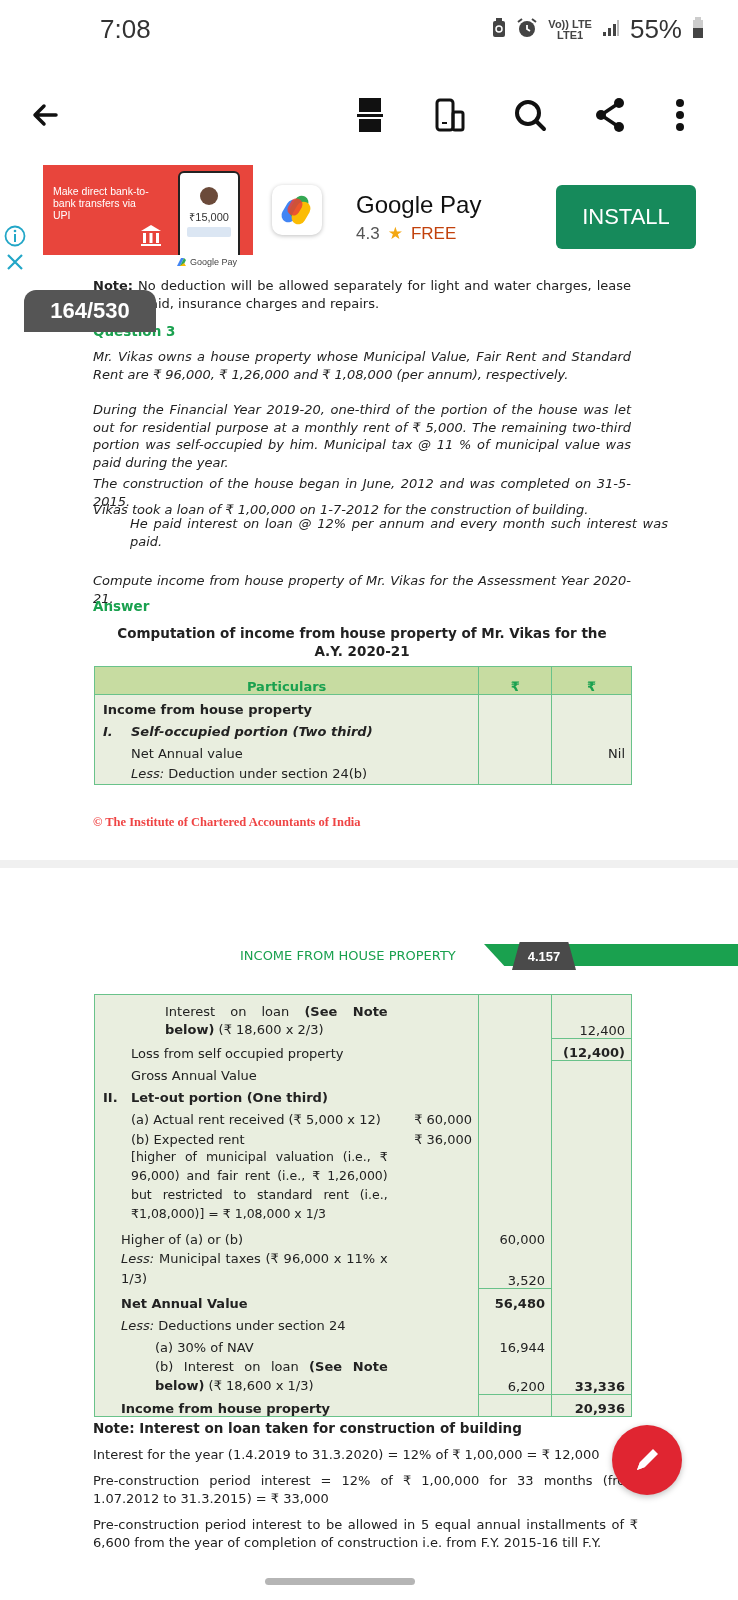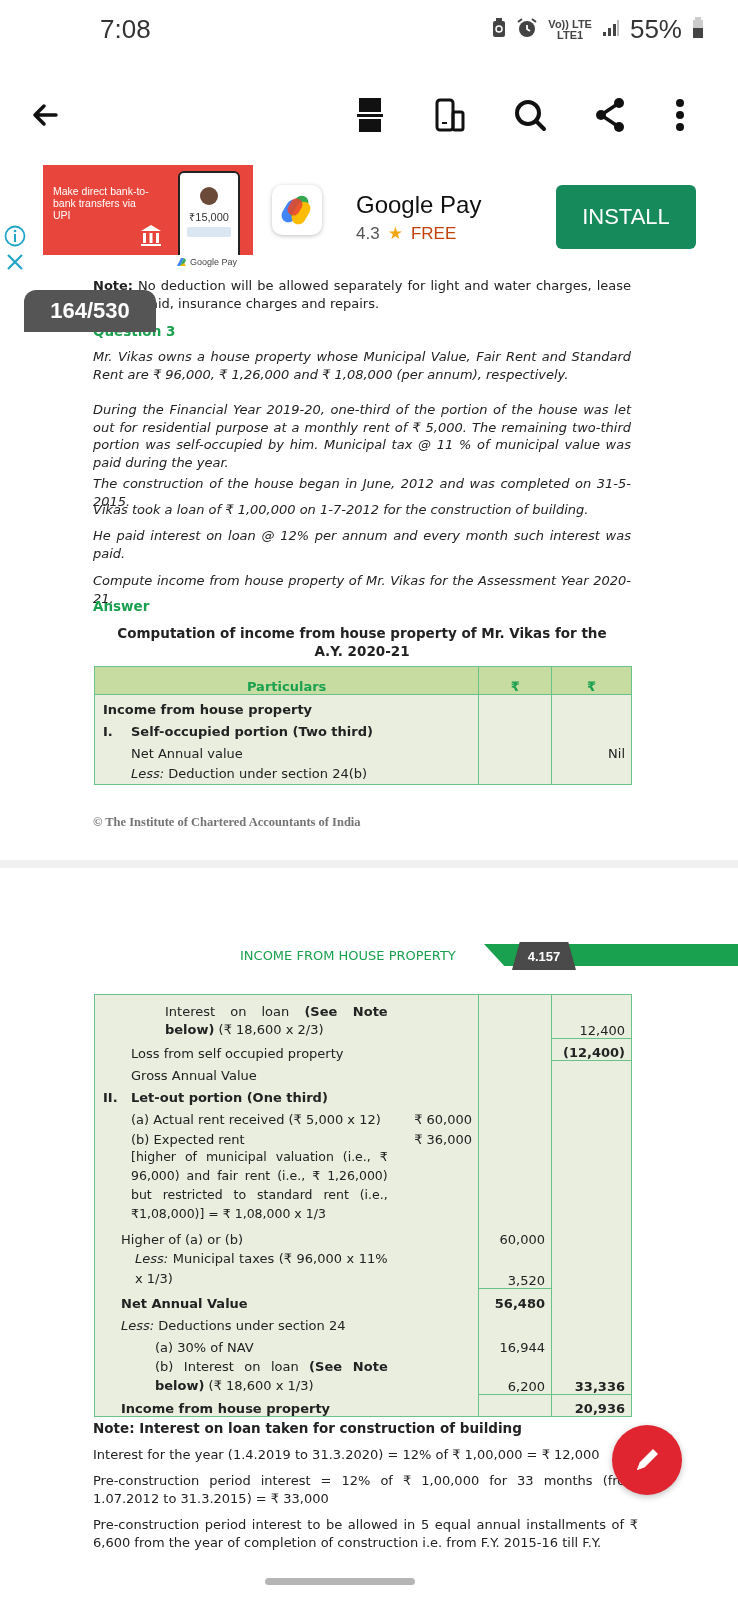--- a/index.html
+++ b/index.html
@@ -48,21 +48,21 @@
   .center-bold { position: absolute; left: 93px; width: 538px; text-align: center; font-weight: bold; font-size: 13.5px; line-height: 18px; }
 
   table.fin { position: absolute; border-collapse: collapse; background: #e9eedf; font-size: 13px; color: #222; }
   table.fin td, table.fin th { border-left: 1px solid #69c28a; border-right: 1px solid #69c28a; padding: 0 6px; vertical-align: bottom; }
   table.fin th { background: #c7dca1; color: #1aa14f; height: 28px; border-top: 1px solid #69c28a; border-bottom: 1px solid #69c28a; font-weight: bold; text-align: center; }
   .fin .num { text-align: right; }
   .fin .b { font-weight: bold; }
   .fin .indent1 { padding-left: 36px; }
   .fin .rn { display: inline-block; width: 28px; }
 
-  .copyright { position: absolute; left: 93px; top: 540px; font-family: "Liberation Serif", serif; font-weight: bold; font-size: 12.5px; color: #737373; }
+  .copyright { position: absolute; left: 93px; top: 540px; font-family: "Liberation Serif", serif; font-weight: bold; font-size: 12.5px; color: #ef4444; }
 
   .page-gap { position: absolute; left: 0; top: 860px; width: 738px; height: 8px; background: #f0f0f0; }
 
   .page-header { position: absolute; left: 0; top: 942px; width: 738px; height: 30px; }
   .page-header .title { position: absolute; left: 240px; top: 6px; color: #1aa14f; font-size: 13px; font-family: "DejaVu Sans", sans-serif; }
   .page-header .band { position: absolute; left: 484px; top: 2px; width: 254px; height: 22px; background: #1aa14f; clip-path: polygon(0 0, 100% 0, 100% 100%, 8% 100%); }
   .page-header .pnum { position: absolute; left: 512px; top: 0px; width: 64px; height: 28px; background: #4a4a4a; color: #fff; font-weight: bold; font-size: 13px; display: flex; align-items: center; justify-content: center; clip-path: polygon(12% 0, 88% 0, 100% 100%, 0 100%); }
 
   .fab { position: absolute; left: 612px; top: 1425px; width: 70px; height: 70px; border-radius: 50%; background: #e02531; display: flex; align-items: center; justify-content: center; box-shadow: 0 2px 6px rgba(0,0,0,0.25); cursor: pointer; z-index: 6; }
 
@@ -216,21 +216,21 @@
 
 <div class="doc">
   <div class="p" style="top:2px;">
     <b>Note:</b><span> No deduction will be allowed separately for light and water charges, lease money paid, insurance charges and repairs.</span>
   </div>
   <div class="p green" style="top:48px;">Question 3</div>
   <div class="p it" style="top:73px;">Mr. Vikas owns a house property whose Municipal Value, Fair Rent and Standard Rent are ₹ 96,000, ₹ 1,26,000 and ₹ 1,08,000 (per annum), respectively.</div>
   <div class="p it" style="top:118px;margin-top:8px;">During the Financial Year 2019-20, one-third of the portion of the house was let out for residential purpose at a monthly rent of ₹ 5,000. The remaining two-third portion was self-occupied by him. Municipal tax @ 11 % of municipal value was paid during the year.</div>
   <div class="p it" style="top:200px;">The construction of the house began in June, 2012 and was completed on 31-5-2015.</div>
   <div class="p it" style="top:226px;">Vikas took a loan of ₹ 1,00,000 on 1-7-2012 for the construction of building.</div>
-  <div class="p it" style="top:252px;">He paid interest on loan @ 12% per annum and every month such interest was paid.</div>
+  <div class="p it" style="top:240px;margin-left:37px;">He paid interest on loan @ 12% per annum and every month such interest was paid.</div>
   <div class="p it" style="top:297px;">Compute income from house property of Mr. Vikas for the Assessment Year 2020-21.</div>
   <div class="p green" style="top:323px;">Answer</div>
   <div class="center-bold" style="top:349px;">Computation of income from house property of Mr. Vikas for the</div>
   <div class="center-bold" style="top:367px;">A.Y. 2020-21</div>
 
   <table class="fin" style="left:94px; top:391px; width:538px;">
     <colgroup>
         <col style="width:385px">
         <col style="width:73px">
         <col style="width:80px">
@@ -240,21 +240,21 @@
       <th>Particulars</th>
       <th>₹</th>
       <th>₹</th>
     </tr>
     <tr style="height:22px;">
       <td class="b" style="padding-left:8px;">Income from house property</td>
           <td></td>
           <td></td>
     </tr>
     <tr style="height:22px;">
-      <td class="b" style="padding-left:8px;"><span class="rn">I.</span><span>Self-occupied portion (Two third)</span></td>
+      <td class="b" style="padding-left:8px;font-style:italic;"><span class="rn">I.</span><span>Self-occupied portion (Two third)</span></td>
           <td></td>
           <td></td>
     </tr>
     <tr style="height:22px;">
       <td class="indent1">Net Annual value</td>
           <td></td>
           <td class="num">Nil</td>
     </tr>
     <tr style="height:24px;">
       <td class="indent1" style="border-bottom:1px solid #69c28a; padding-bottom:3px;"><i>Less:</i><span> Deduction under section 24(b)</span></td>
@@ -321,21 +321,21 @@
     <td style="border-left:none;"></td>
         <td></td>
         <td></td>
   </tr>
   <tr style="height:24px;">
     <td colspan="2" style="padding-left:26px;">Higher of (a) or (b)</td>
     <td class="num">60,000</td>
         <td></td>
   </tr>
   <tr style="height:42px;">
-    <td style="padding-left:40px; border-right:none; line-height:20px; text-align:justify;"><i>Less:</i><span> Municipal taxes (₹ 96,000 x 11% x 1/3)</span></td>
+    <td style="padding-left:26px; border-right:none; line-height:20px; text-align:justify;"><i>Less:</i><span> Municipal taxes (₹ 96,000 x 11% x 1/3)</span></td>
     <td style="border-left:none;"></td>
     <td class="num" style="border-bottom:1px solid #69c28a;">3,520</td>
         <td></td>
   </tr>
   <tr style="height:22px;">
     <td class="b" colspan="2" style="padding-left:26px;">Net Annual Value</td>
     <td class="num b">56,480</td>
         <td></td>
   </tr>
   <tr style="height:22px;">

